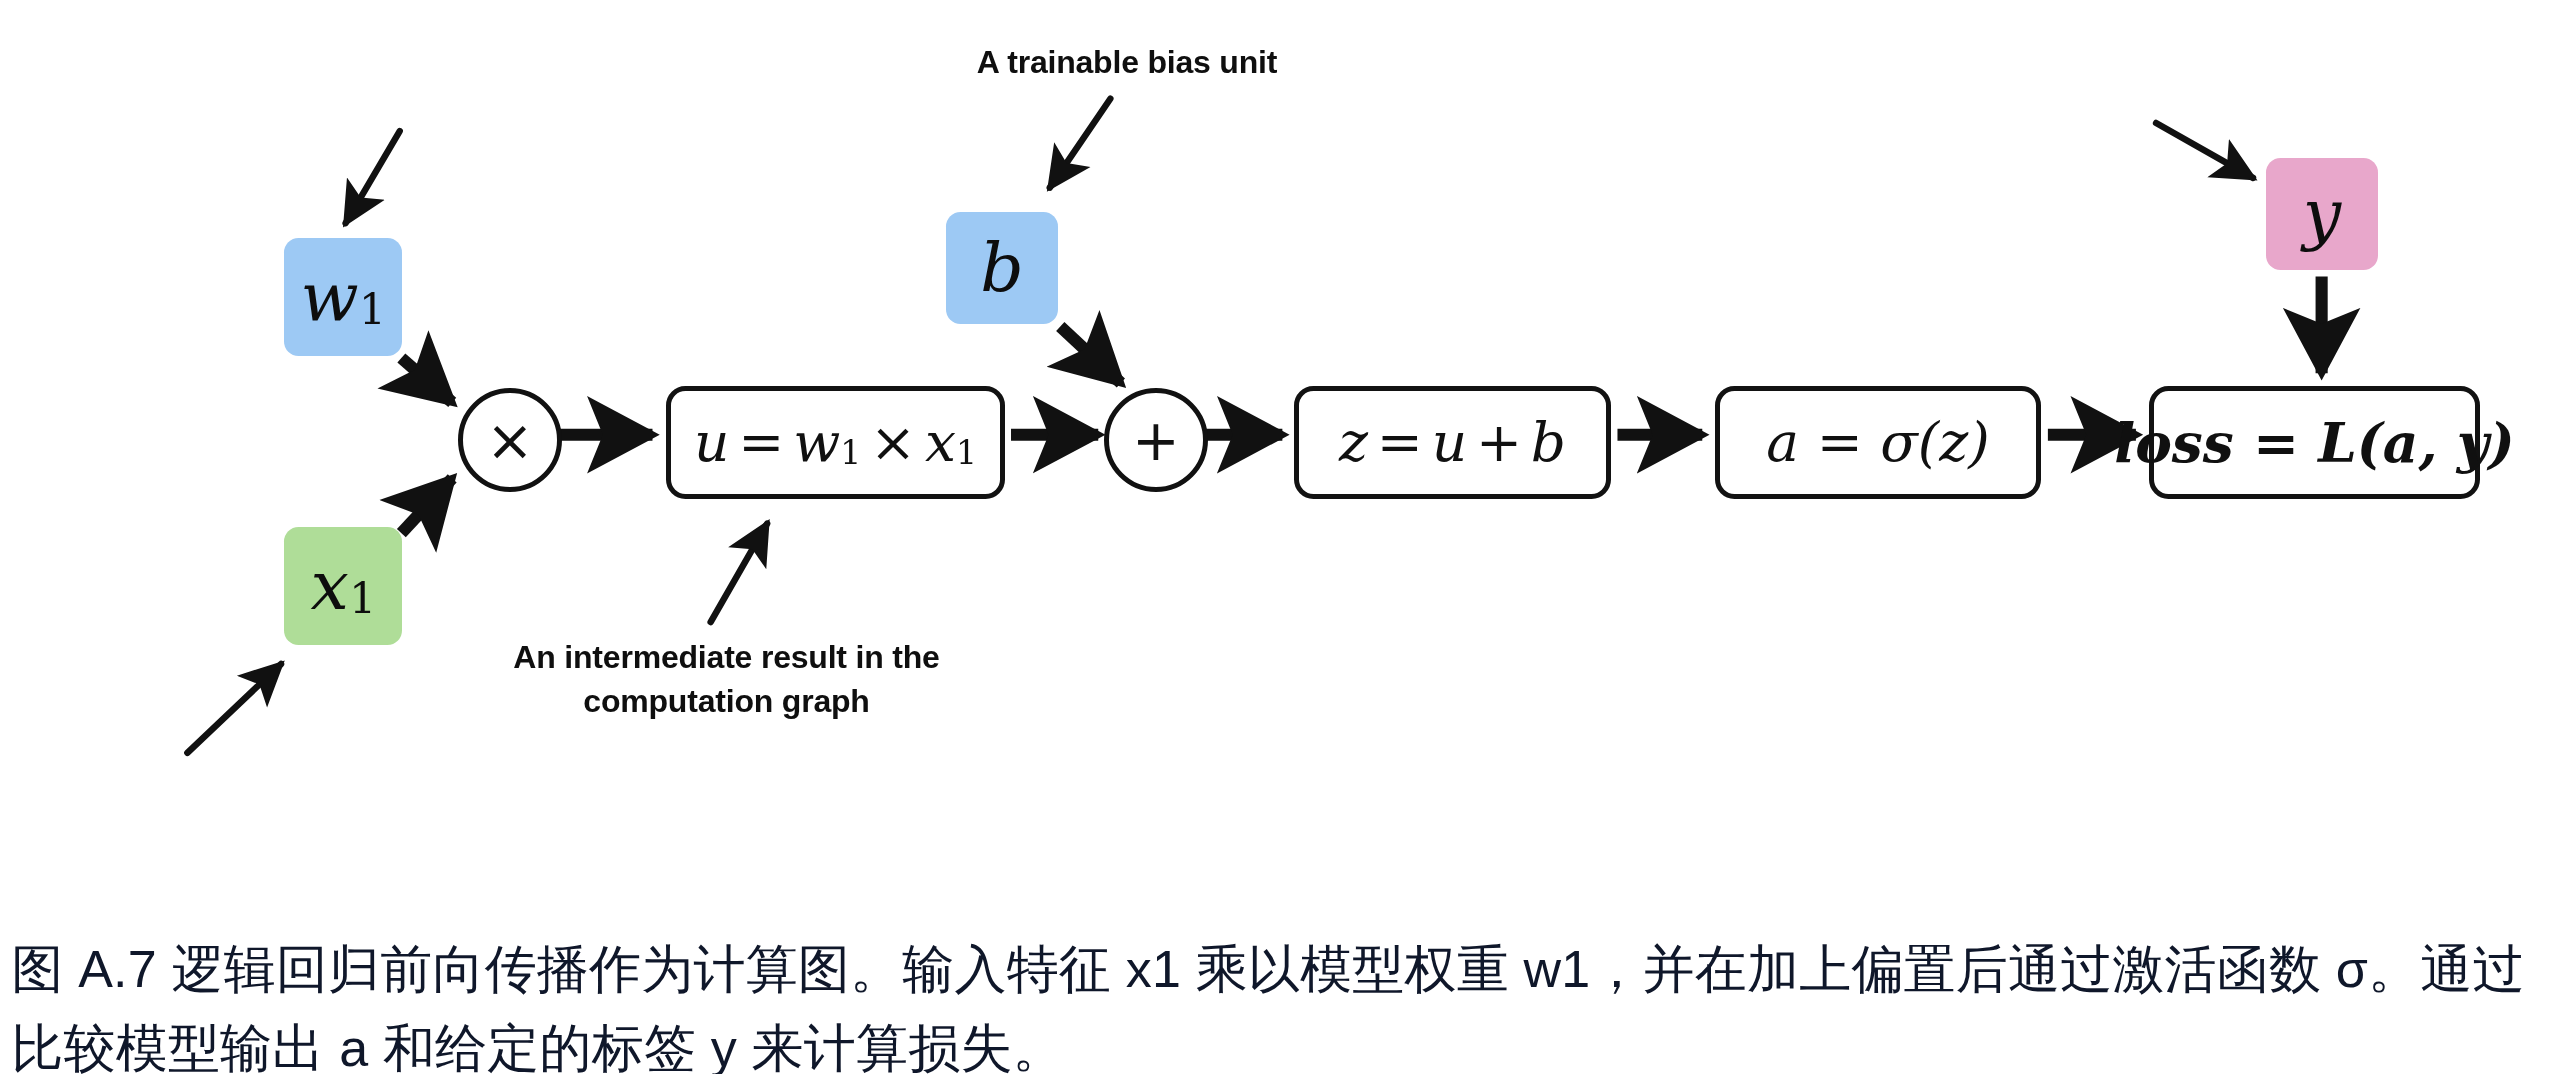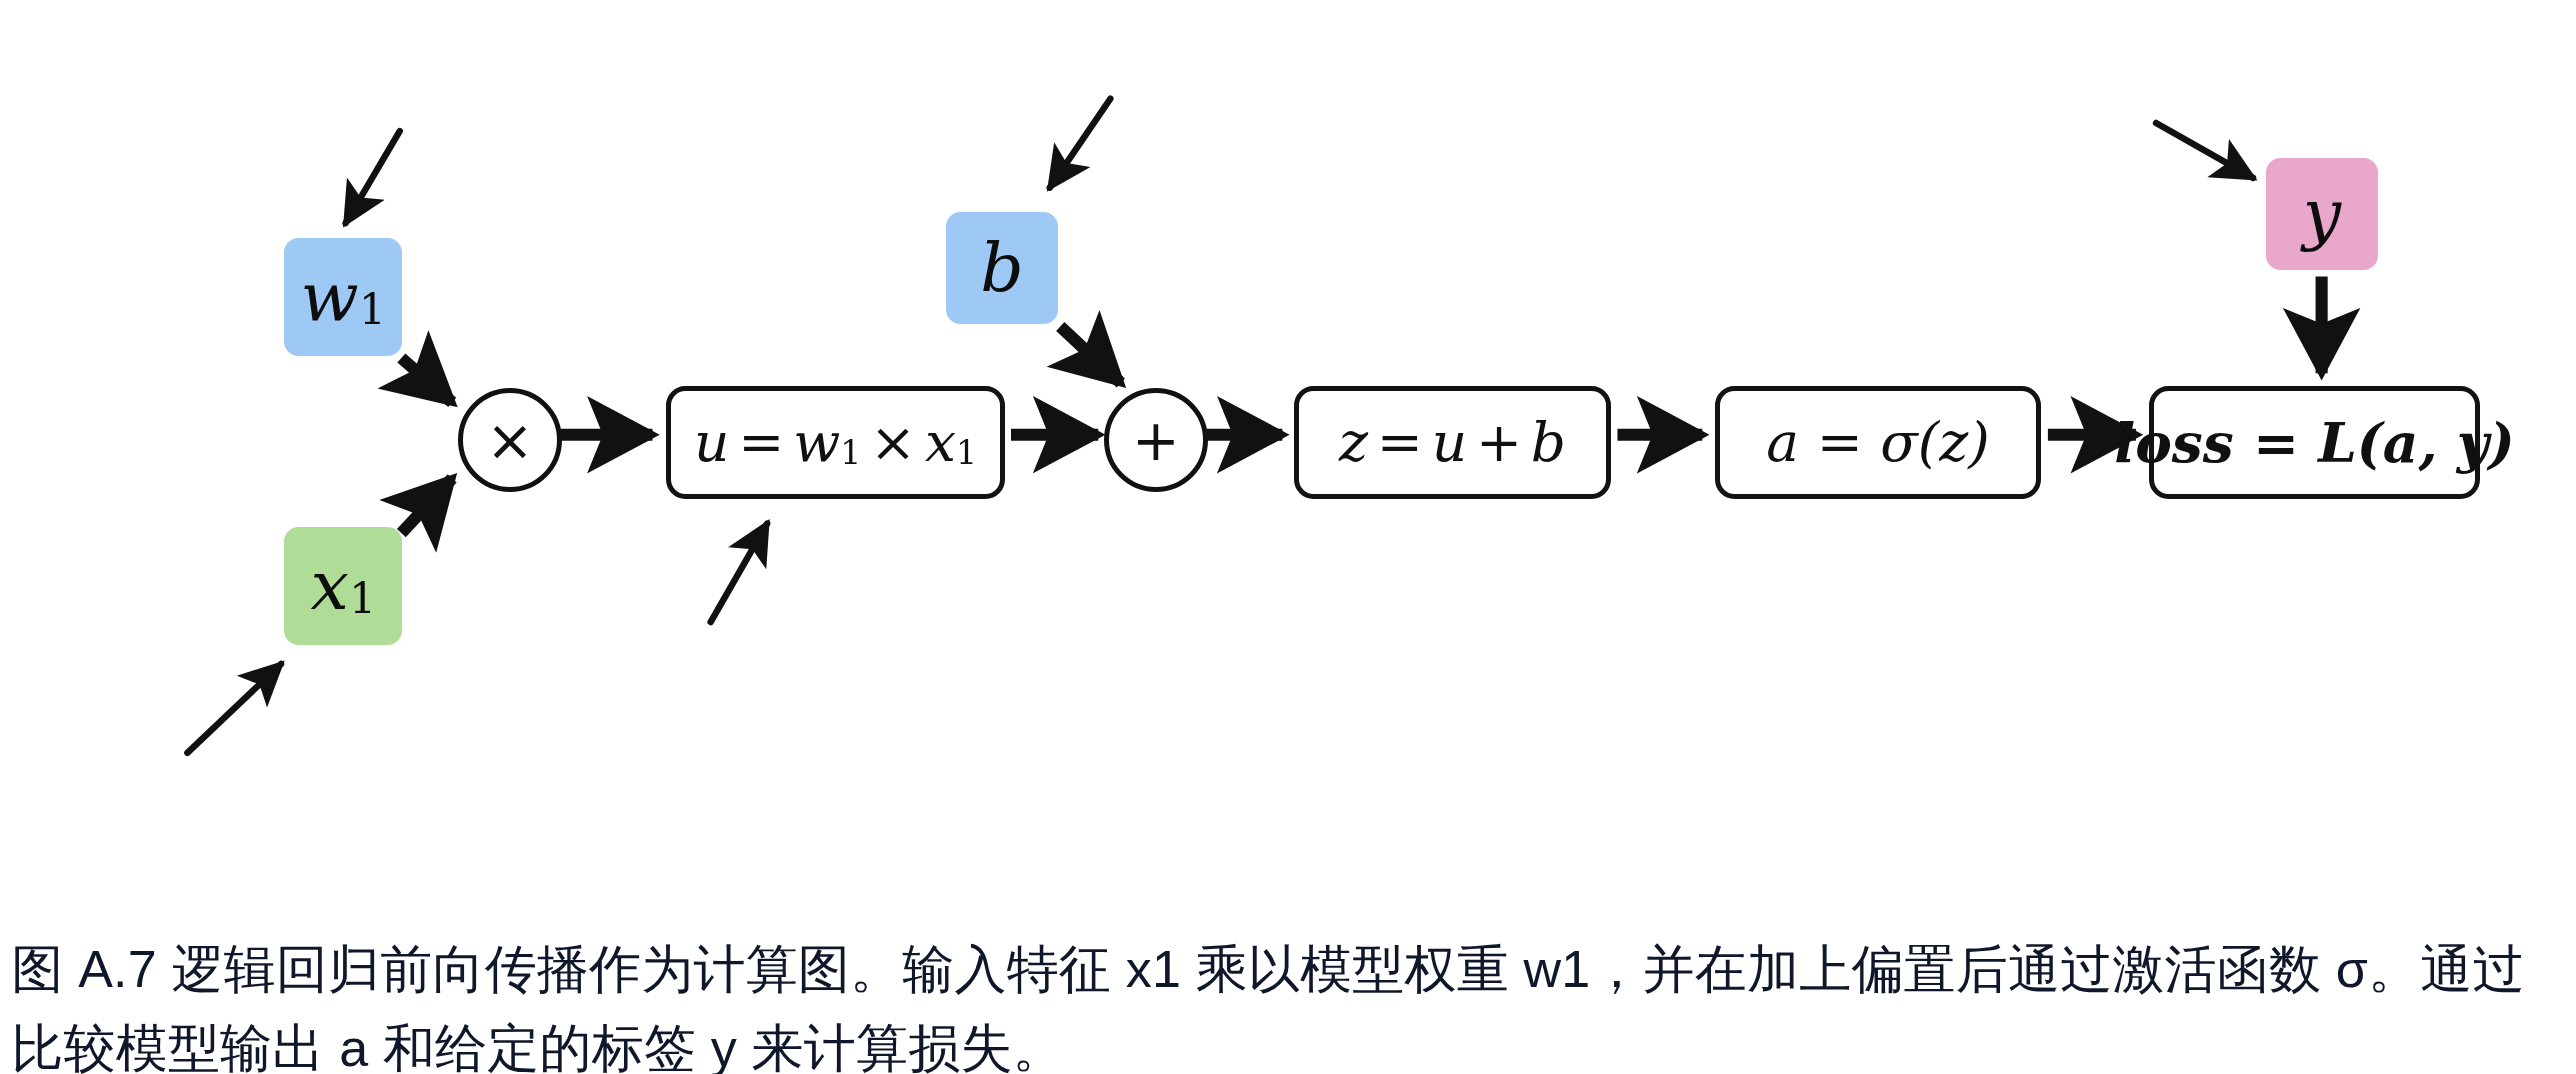--- a/index.html
+++ b/index.html
@@ -228,17 +228,20 @@
   </div>
 
   <div class="formula-box" id="box-a">
     <span>a = σ(z)</span>
   </div>
 
   <div class="formula-box" id="box-loss">
     <span>loss = L(a, y)</span>
   </div>
 
+  <div class="annotation" id="anno-bias">A trainable bias unit</div>
+  <div class="annotation" id="anno-inter">An intermediate result in the
+computation graph</div>
 
 </div>
 
 <div id="caption">图 A.7 逻辑回归前向传播作为计算图。输入特征 x1 乘以模型权重 w1，并在加上偏置后通过激活函数 σ。通过比较模型输出 a 和给定的标签 y 来计算损失。</div>
 
 
 </body></html>

